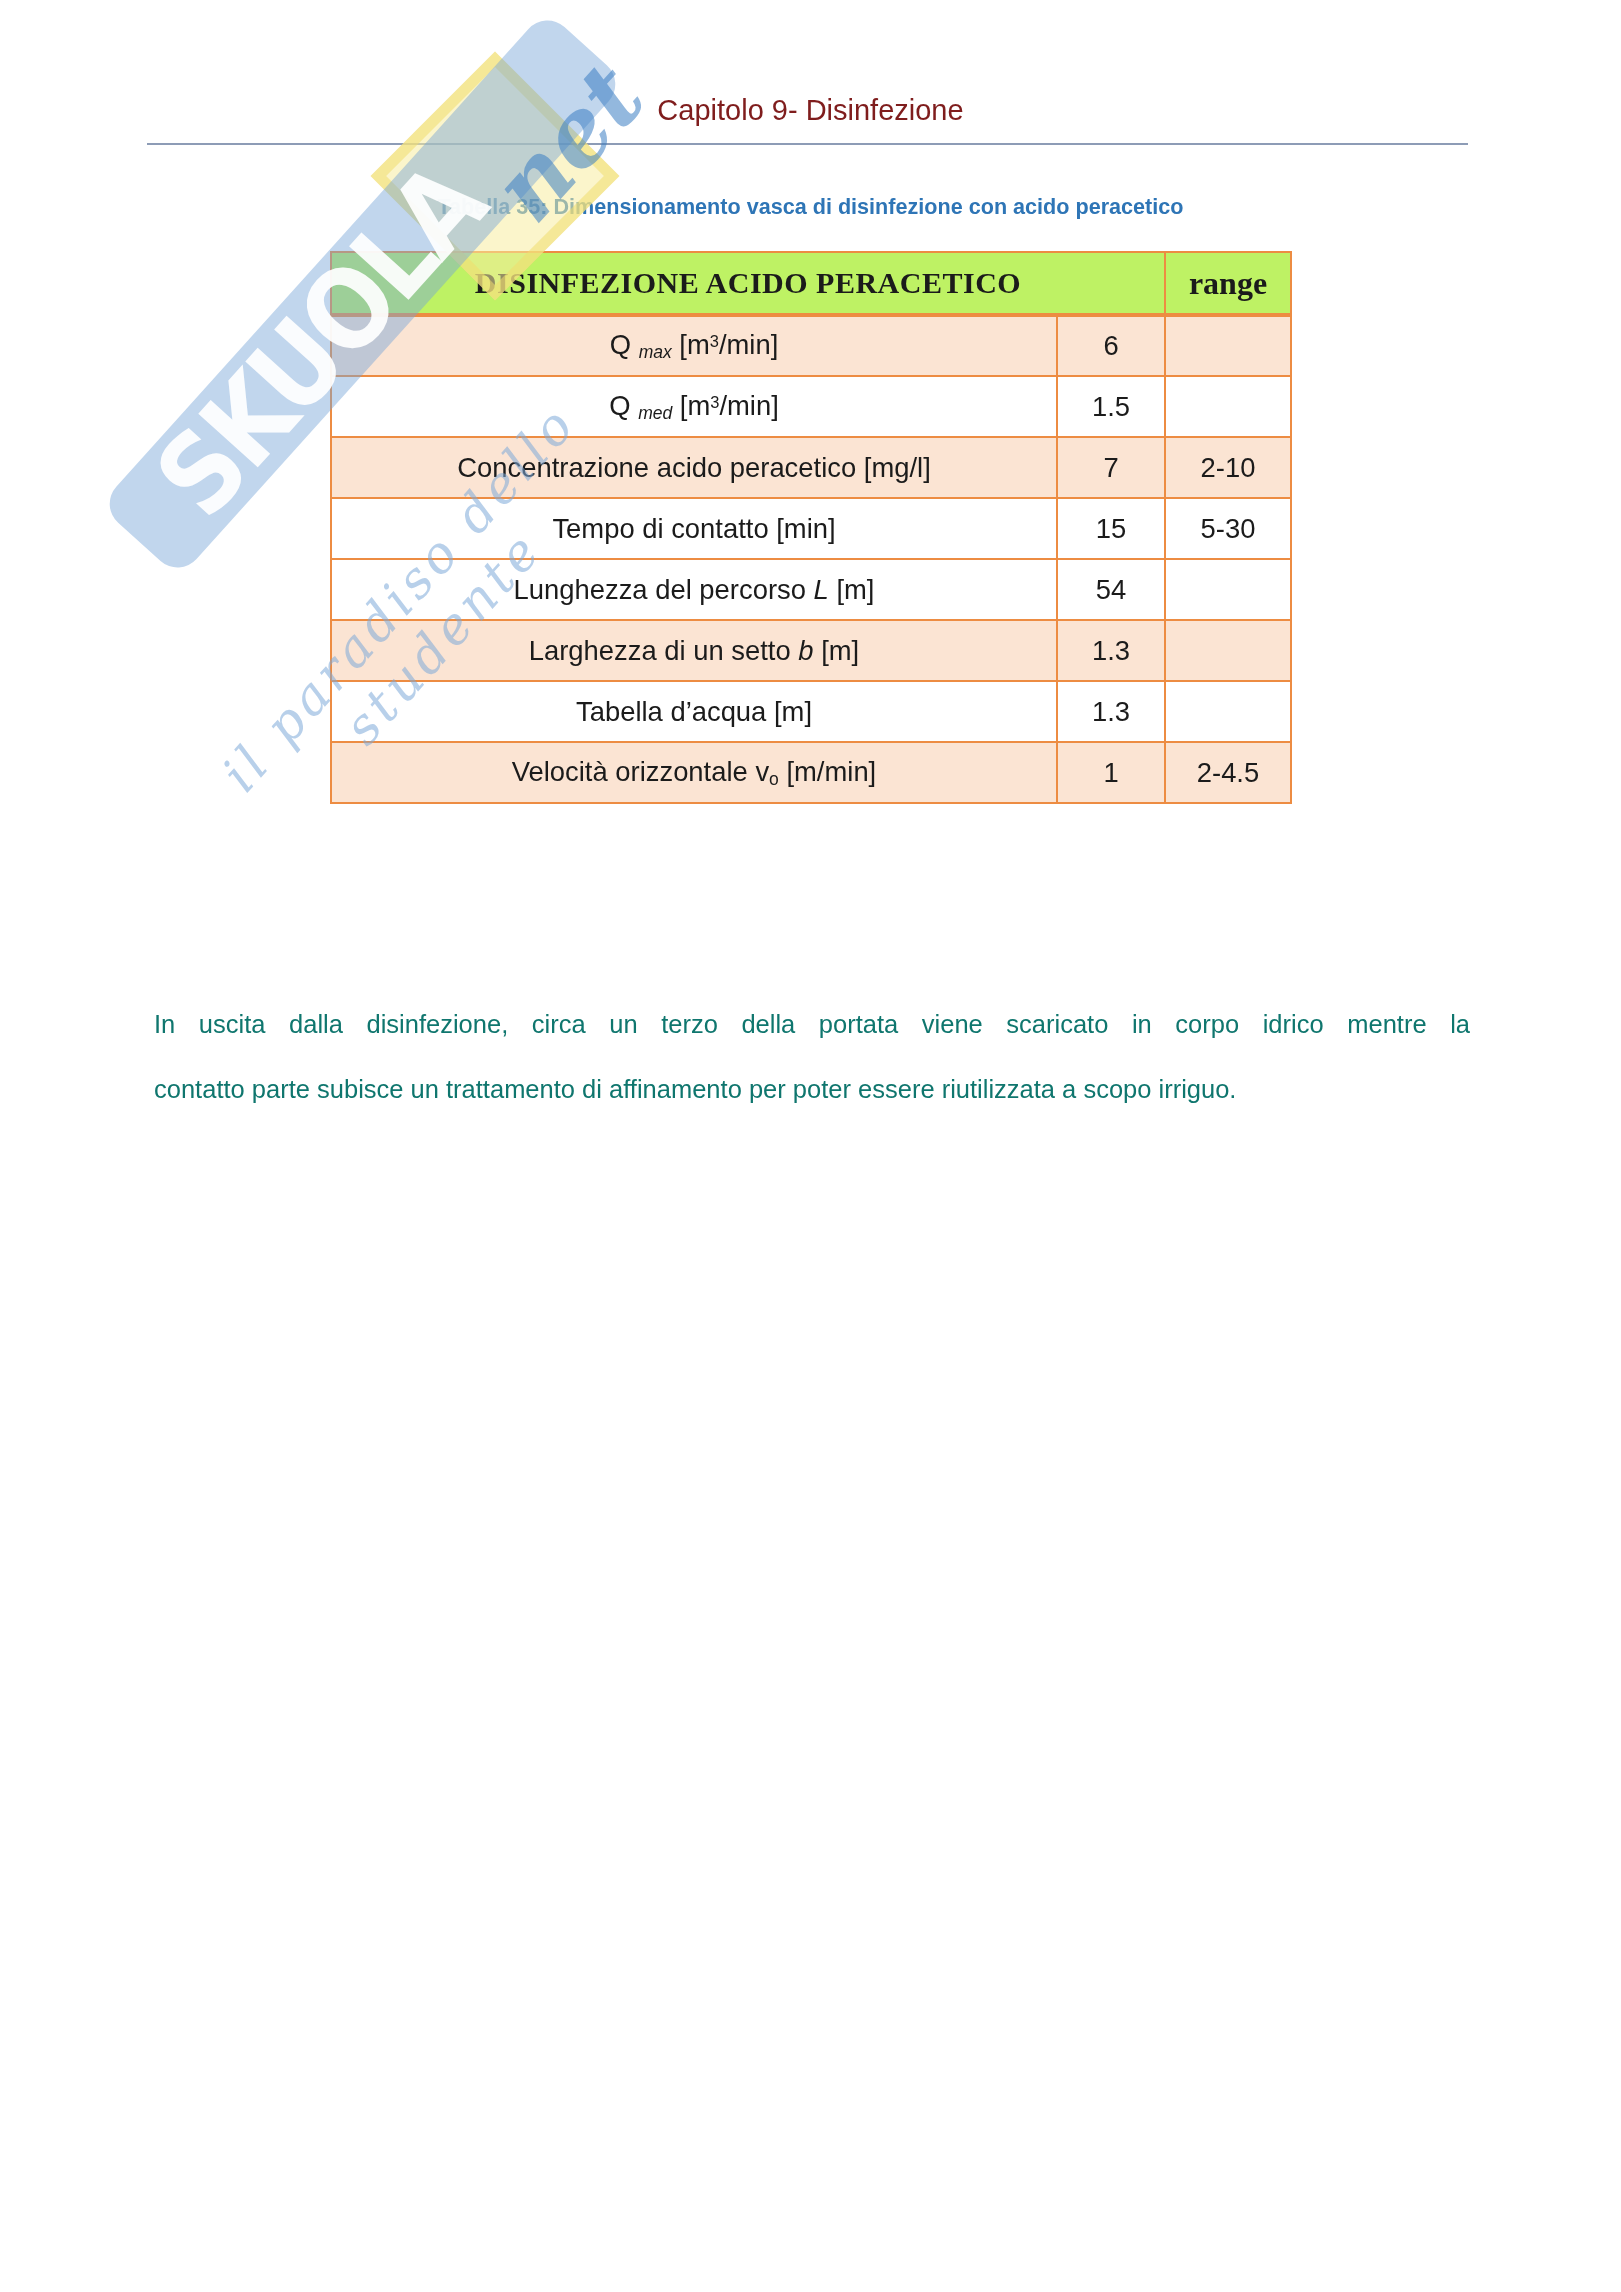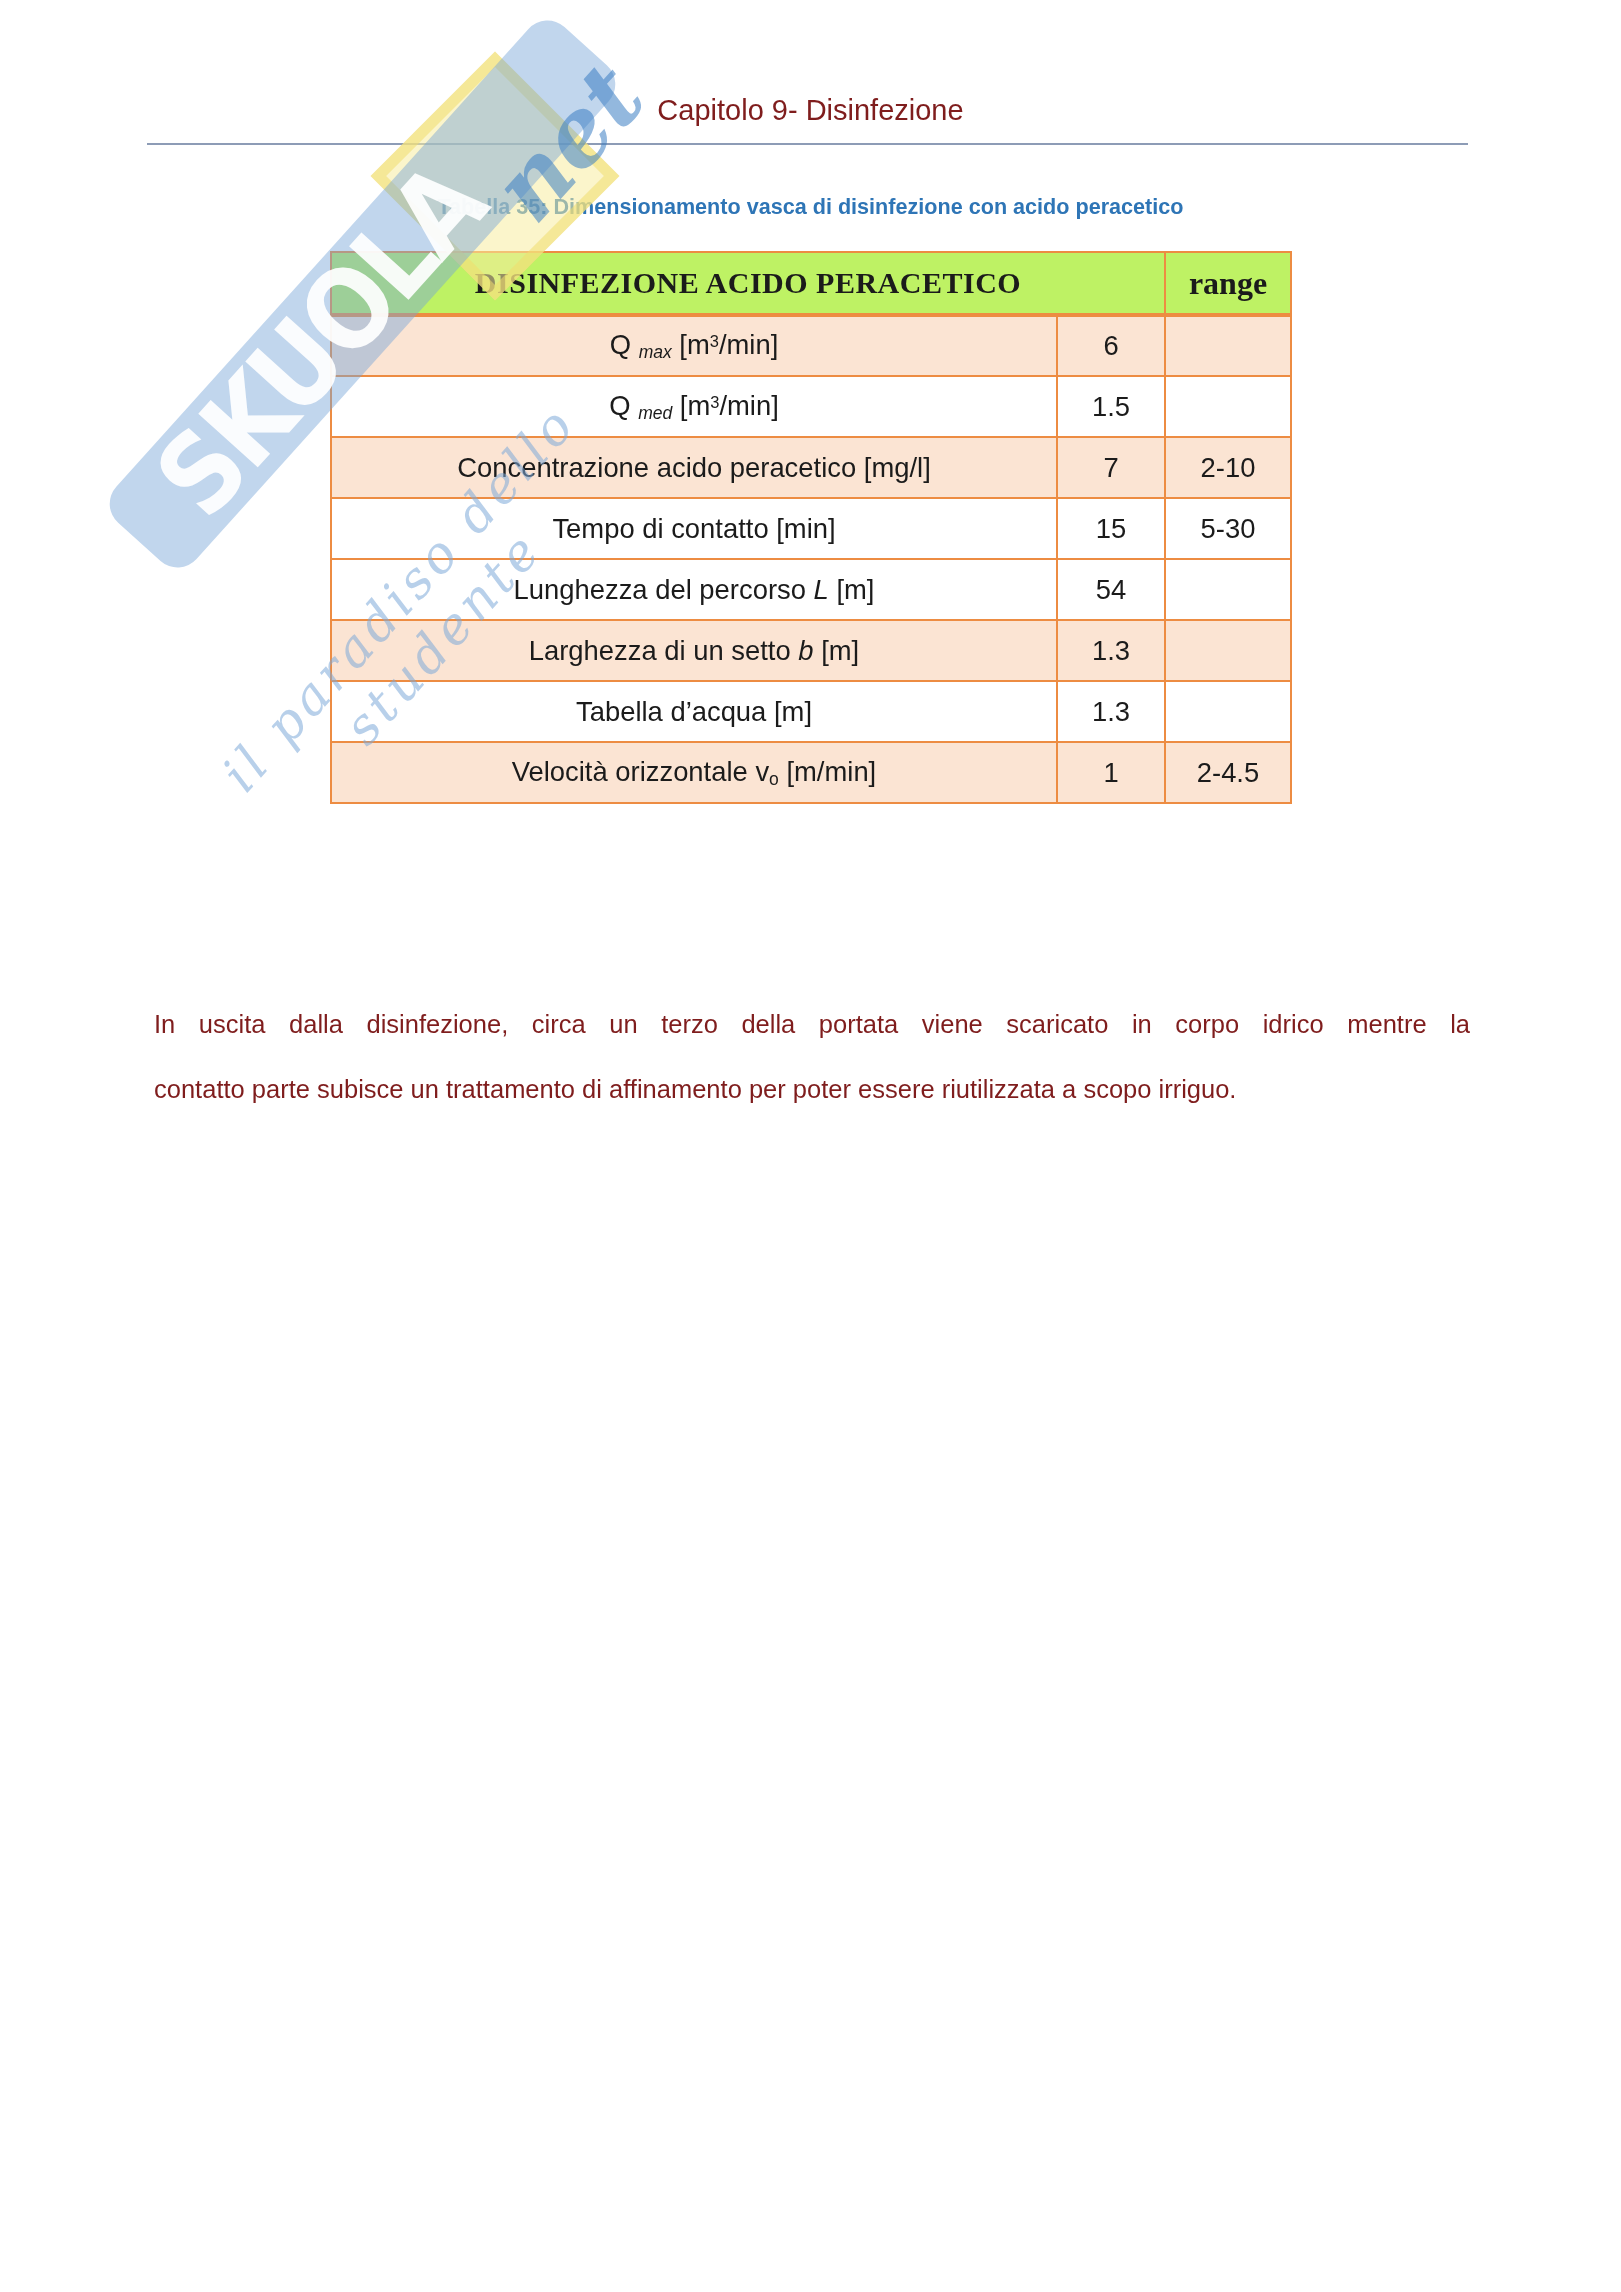--- a/index.html
+++ b/index.html
@@ -54,21 +54,21 @@
   .dim-table tr.row-odd td{background:var(--row-fill);}
   .cell-label{font-size:27.4px;}
   .seg-i{font-style:italic;}
   .seg-sub{font-size:0.64em;font-style:inherit;vertical-align:-0.22em;}
   .seg-sub.seg-i{font-style:italic;}
   .seg-sup{font-size:0.6em;vertical-align:0.45em;}
 
   
   .body-par{
     position:absolute;left:154px;top:992px;width:1316px;
-    font-size:25.5px;line-height:65px;color:#7f1d1d;
+    font-size:25.5px;line-height:65px;color:#0f766e;
   }
   .par-line1{text-align:justify;text-align-last:justify;}
   .par-line2{text-align:justify;}
 
   
   .watermark{position:absolute;left:0;top:0;width:1621px;height:2293px;
     pointer-events:none;z-index:6;}
   .wm-diamond{
     position:absolute;left:407px;top:88px;width:176px;height:176px;
     transform:rotate(45deg);

